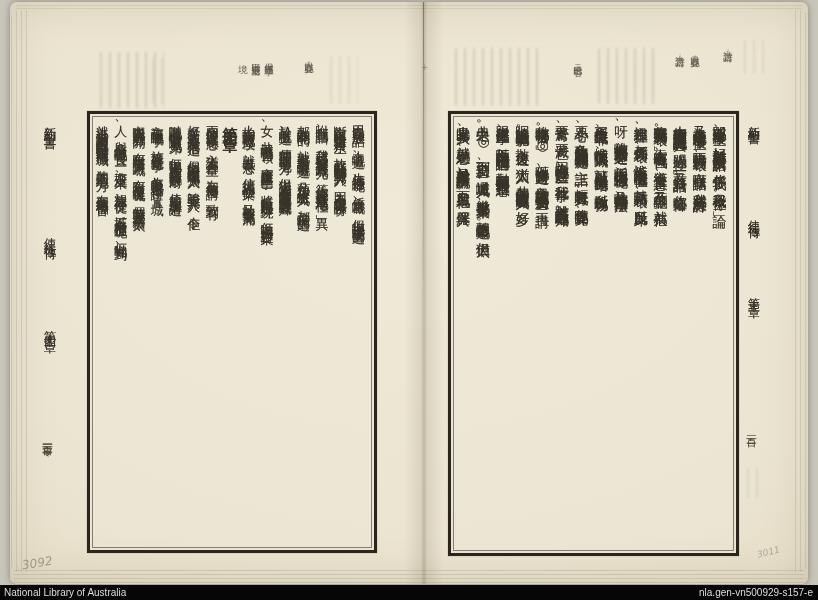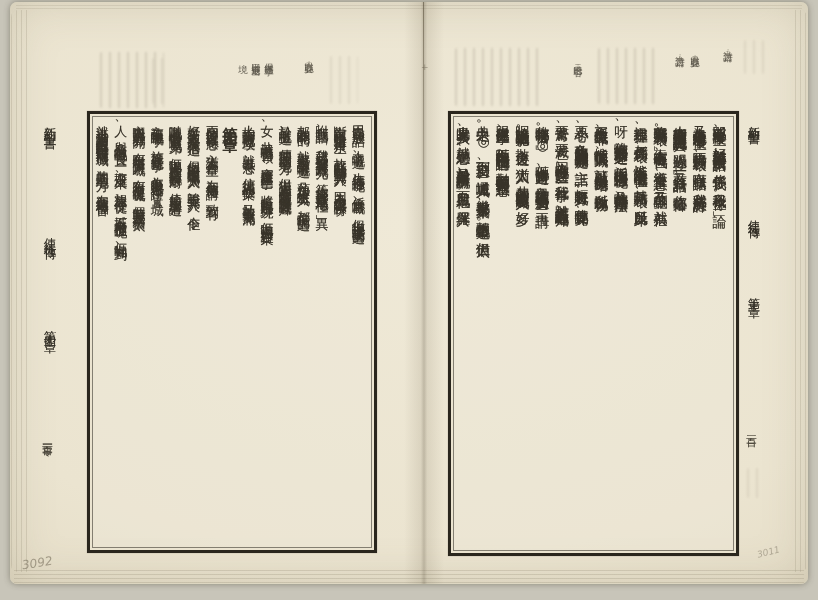--- a/index.html
+++ b/index.html
@@ -170,14 +170,18 @@
   <div class="bleed faint" style="left:330px;top:56px;width:28px;height:48px"></div>
   <div class="bleed" style="left:455px;top:48px;width:84px;height:58px"></div>
   <div class="bleed" style="left:598px;top:48px;width:58px;height:56px"></div>
   <div class="bleed faint" style="left:744px;top:40px;width:20px;height:34px"></div>
   <div class="bleed faint" style="left:747px;top:468px;width:16px;height:30px"></div>
 
   <div class="pencil" id="pencil-bl">3092</div>
   <div class="pencil" id="pencil-br">3011</div>
   <div class="pencil" id="pencil-gutter">+</div>
 
+  <div id="footer">
+    <span class="lib">National Library of Australia</span>
+    <span class="id">nla.gen-vn500929-s157-e</span>
+  </div>
 
 </div>
 
 </body></html>

